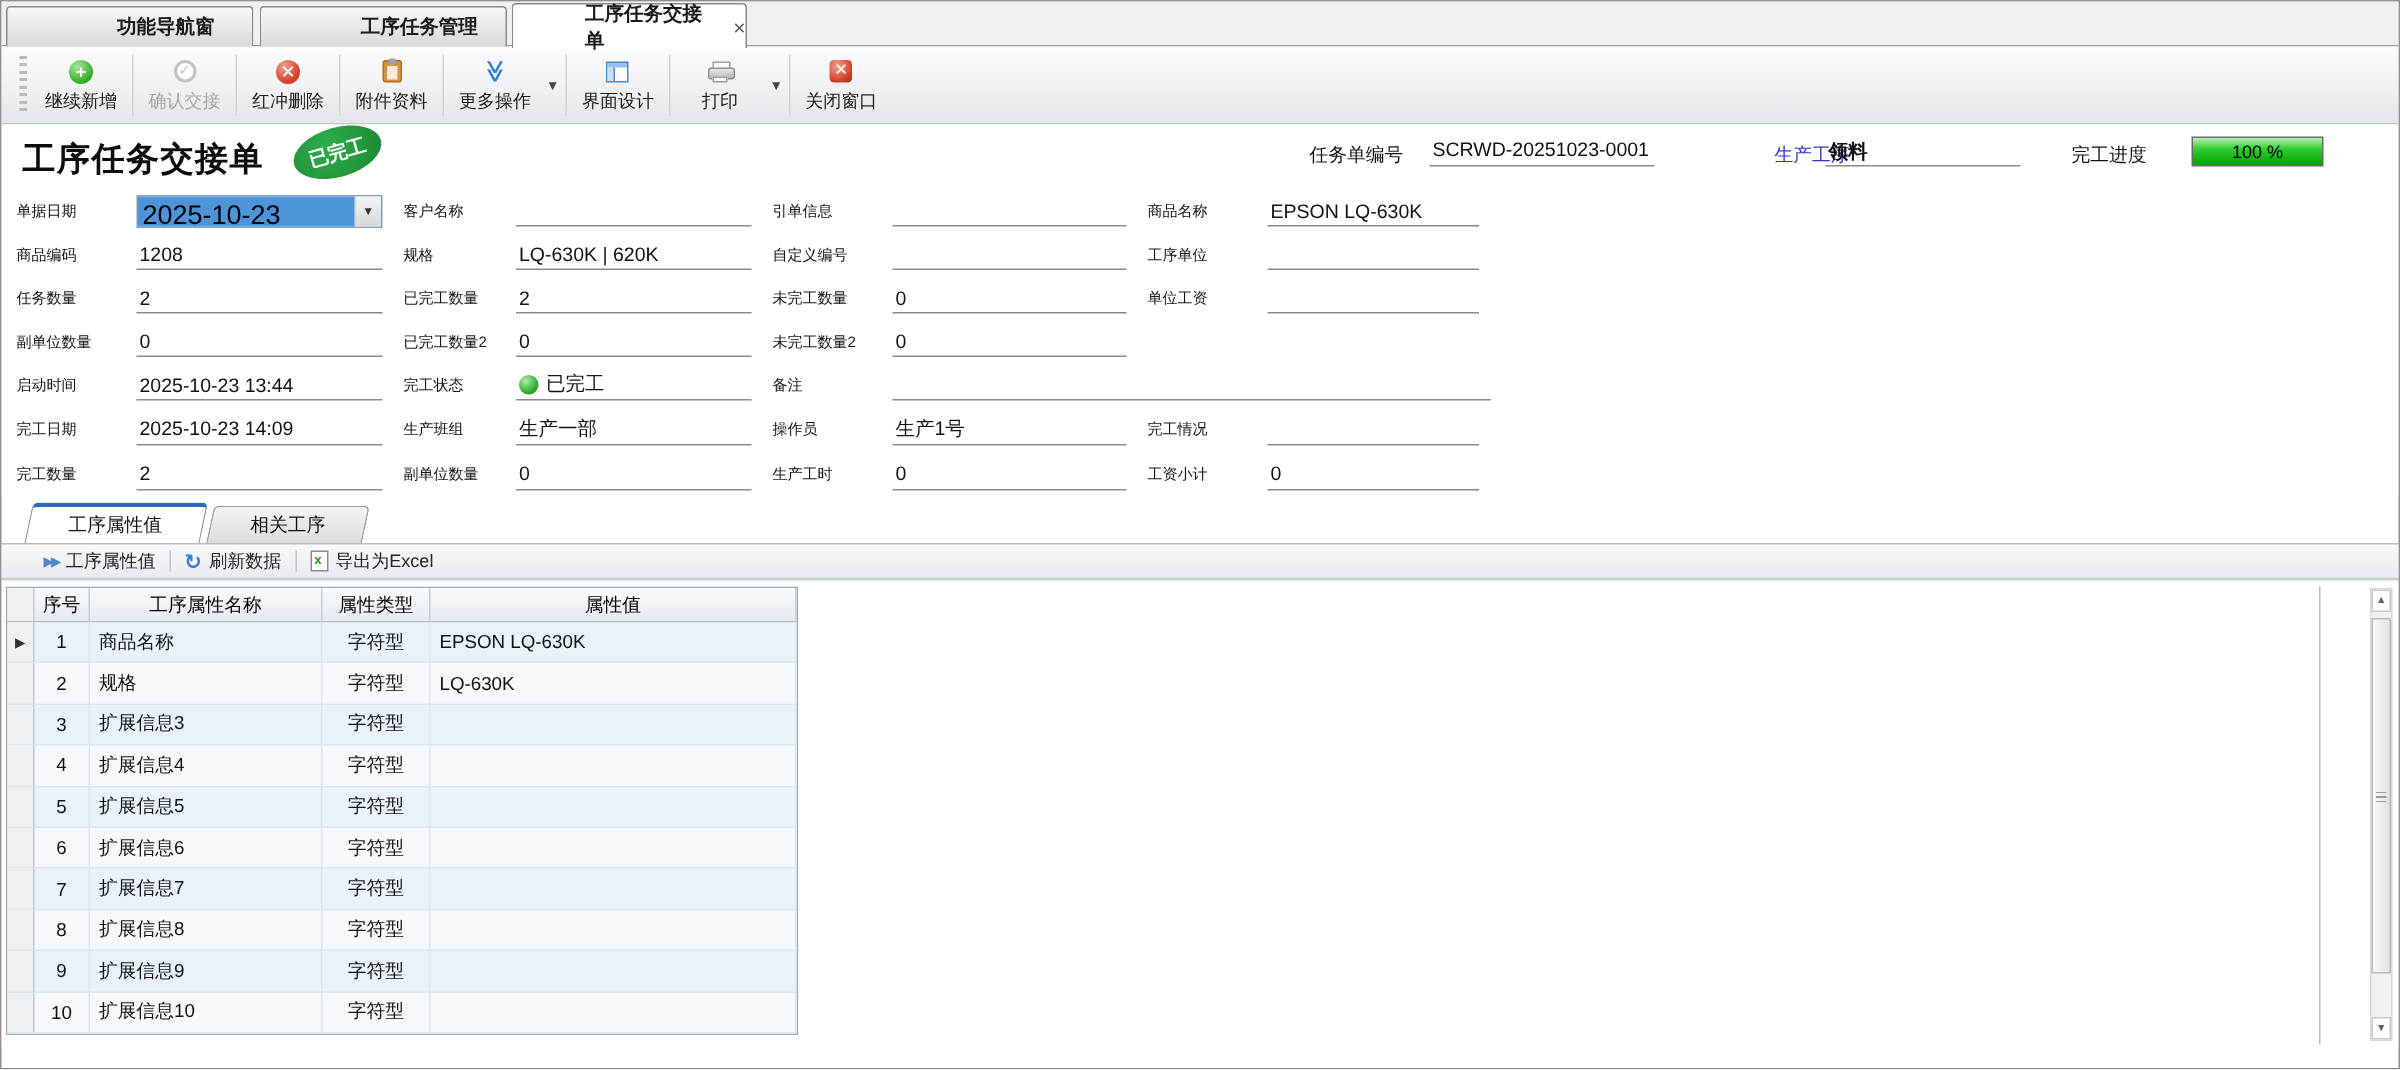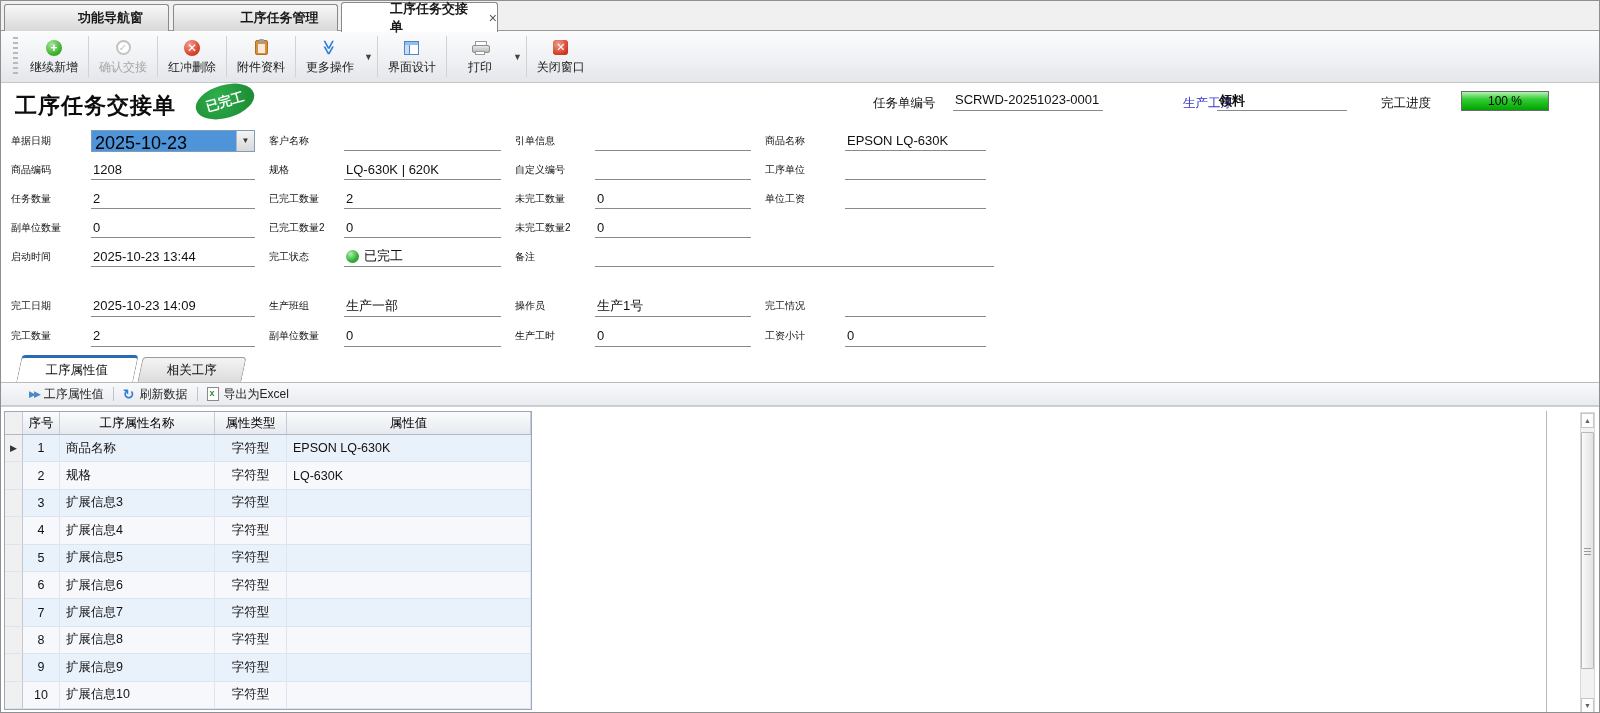--- a/index.html
+++ b/index.html
@@ -53,21 +53,21 @@
   .hdr-lbl { position:absolute; top:12px; font-size:12.5px; color:#111; }
   .hdr-val { position:absolute; top:8px; font-size:13px; color:#111; border-bottom:1px solid #8a8a8a; height:20px; padding:1px 2px; }
   .lbl-blue { color:#3333cc; }
   .progress { position:absolute; left:1460px; top:8px; width:88px; height:20px; border:1px solid #6a6a6a;
               background:linear-gradient(180deg,#b8f2b8 0%,#33cc33 40%,#00a400 100%);
               display:flex; align-items:center; justify-content:center; font-size:12px; color:#000; }
 
   
   .form-grid { display:grid; grid-template-columns:80px 178px 75px 171px 80px 170px 80px 155px;
                grid-auto-rows:29px; align-items:center; padding-left:10px; background:#fff; }
-  .form-grid.sec2 { margin-top:20px; grid-auto-rows:30px; }
+  .form-grid.sec2 { margin-top:0; grid-auto-rows:30px; }
   .lbl { font-size:10px; color:#111; }
   .fld { border-bottom:1px solid #8a8a8a; height:21px; font-size:13px; color:#111; padding:1px 2px; margin-right:14px;
          white-space:nowrap; overflow:hidden; display:flex; align-items:center; gap:5px; }
   .fld.span-rest { grid-column:6 / 9; margin-right:6px; }
   .combo { display:flex; height:22px; border:1px solid #7f9db9; margin-right:14px; background:#fff; }
   .combo-val { flex:1; background:#4d94d9; color:#000; font-size:18px; padding:2px 3px; white-space:nowrap; }
   .combo-btn { width:18px; background:linear-gradient(180deg,#f4f4f4,#d8d8d8); border-left:1px solid #aab8c6;
                display:flex; align-items:center; justify-content:center; }
   .combo-arrow { font-size:8px; color:#333; }
   .sphere { width:13px; height:13px; border-radius:50%; flex:0 0 13px;

